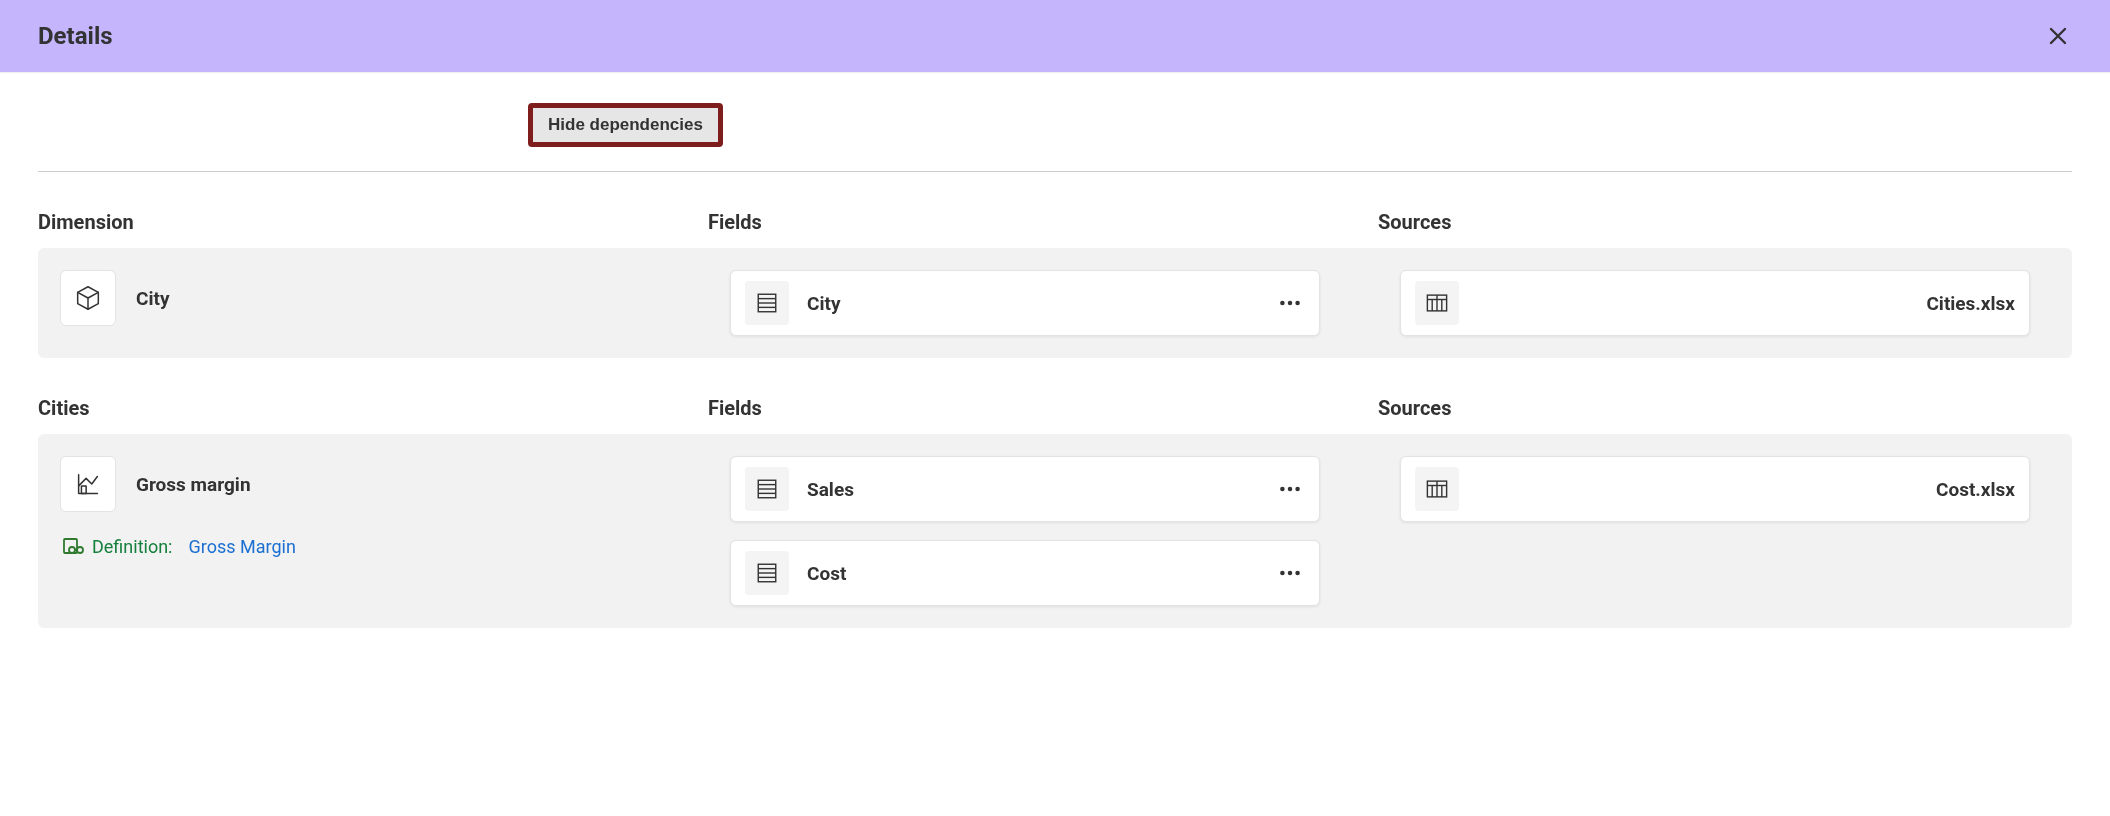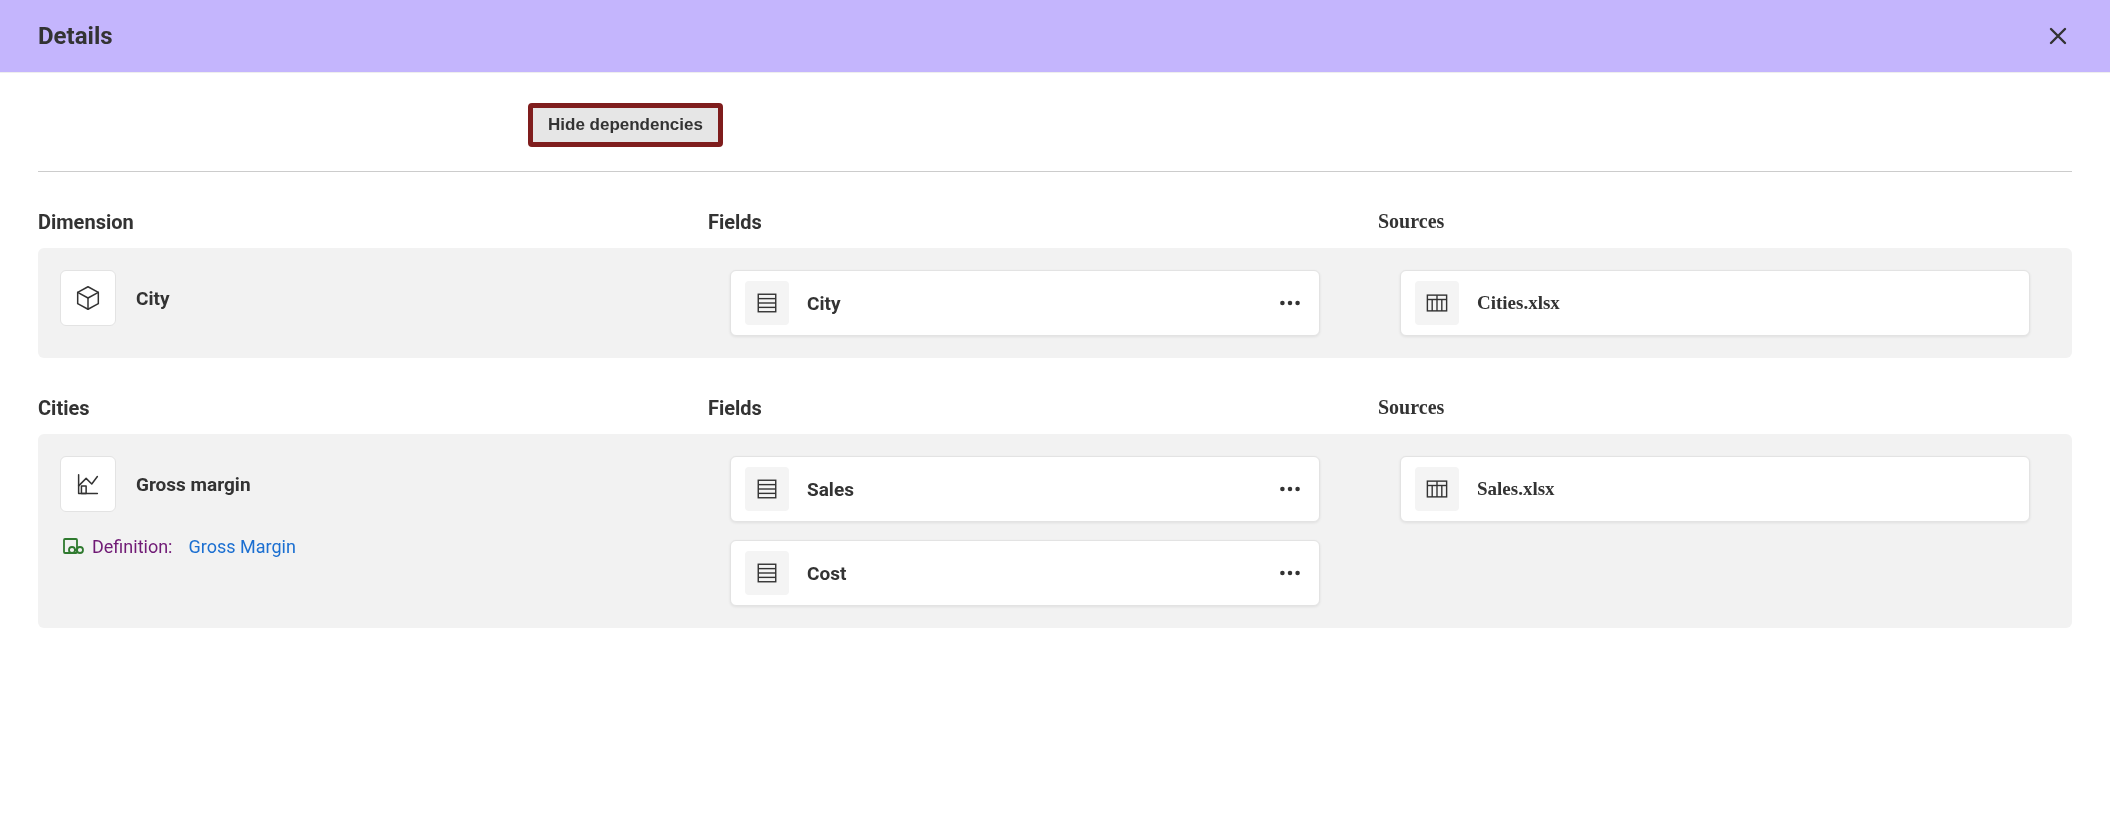--- a/index.html
+++ b/index.html
@@ -55,21 +55,21 @@
   .section {
     padding: 0 38px;
     margin-top: 38px;
   }
   .section-headings {
     display: flex;
     margin-bottom: 14px;
   }
   .col1 { flex: 0 0 670px; }
   .col2 { flex: 0 0 670px; }
-  .col3 { flex: 1 1 auto; font-family: Liberation Serif, serif; }
+  .col3 { flex: 1 1 auto; }
   .heading {
     font-size: 20px;
     font-weight: 700;
     color: #333;
   }
 
   .section-body {
     background: #f2f2f2;
     border-radius: 6px;
     padding: 22px 22px;
@@ -95,21 +95,21 @@
   }
 
   .def-row {
     display: flex;
     align-items: center;
     gap: 6px;
     margin-top: 22px;
     font-size: 18px;
     margin-left: 2px;
   }
-  .def-row .def-label { color: #701a75; }
+  .def-row .def-label { color: #15803d; }
   .def-row .def-link { color: #1b6fd1; font-weight: 400; cursor: pointer; margin-left: 10px; }
   .def-row svg { width: 24px; height: 24px; flex: 0 0 auto; }
 
   .card-stack { display: flex; flex-direction: column; gap: 18px; }
   .card {
     background: #fff;
     border: 1px solid #e3e3e3;
     border-radius: 6px;
     box-shadow: 0 1px 3px rgba(0,0,0,0.08);
     display: flex;
@@ -133,21 +133,21 @@
   }
   .card .more {
     width: 30px; height: 30px;
     display: inline-flex; align-items: center; justify-content: center;
     cursor: pointer;
     color: #333;
     flex: 0 0 auto;
   }
   .card .more svg { width: 26px; height: 26px; }
 
-  .card.source { width: 630px; }
+  .card.source { width: 630px; text-align: right; }
 
   svg { display: block; }
 </style>
 </head>
 <body>
 
 <div class="header">
   <div class="header-title">Details</div>
   <div class="close-btn">
     <svg viewBox="0 0 24 24">
@@ -305,17 +305,17 @@
           <svg viewBox="0 0 32 32" width="28" height="28">
             <g stroke="#333" stroke-width="1.6" fill="none">
               <rect x="5" y="7" width="22" height="18"></rect>
               <line x1="5" y1="12" x2="27" y2="12"></line>
               <line x1="16" y1="7" x2="16" y2="25"></line>
               <line x1="10.5" y1="12" x2="10.5" y2="25"></line>
               <line x1="21.5" y1="12" x2="21.5" y2="25"></line>
             </g>
           </svg>
         </span>
-        <span class="card-label">Sales.xlsx</span>
+        <span class="card-label">Cost.xlsx</span>
       </div>
     </div>
   </div>
 </div>
 
 </body></html>

